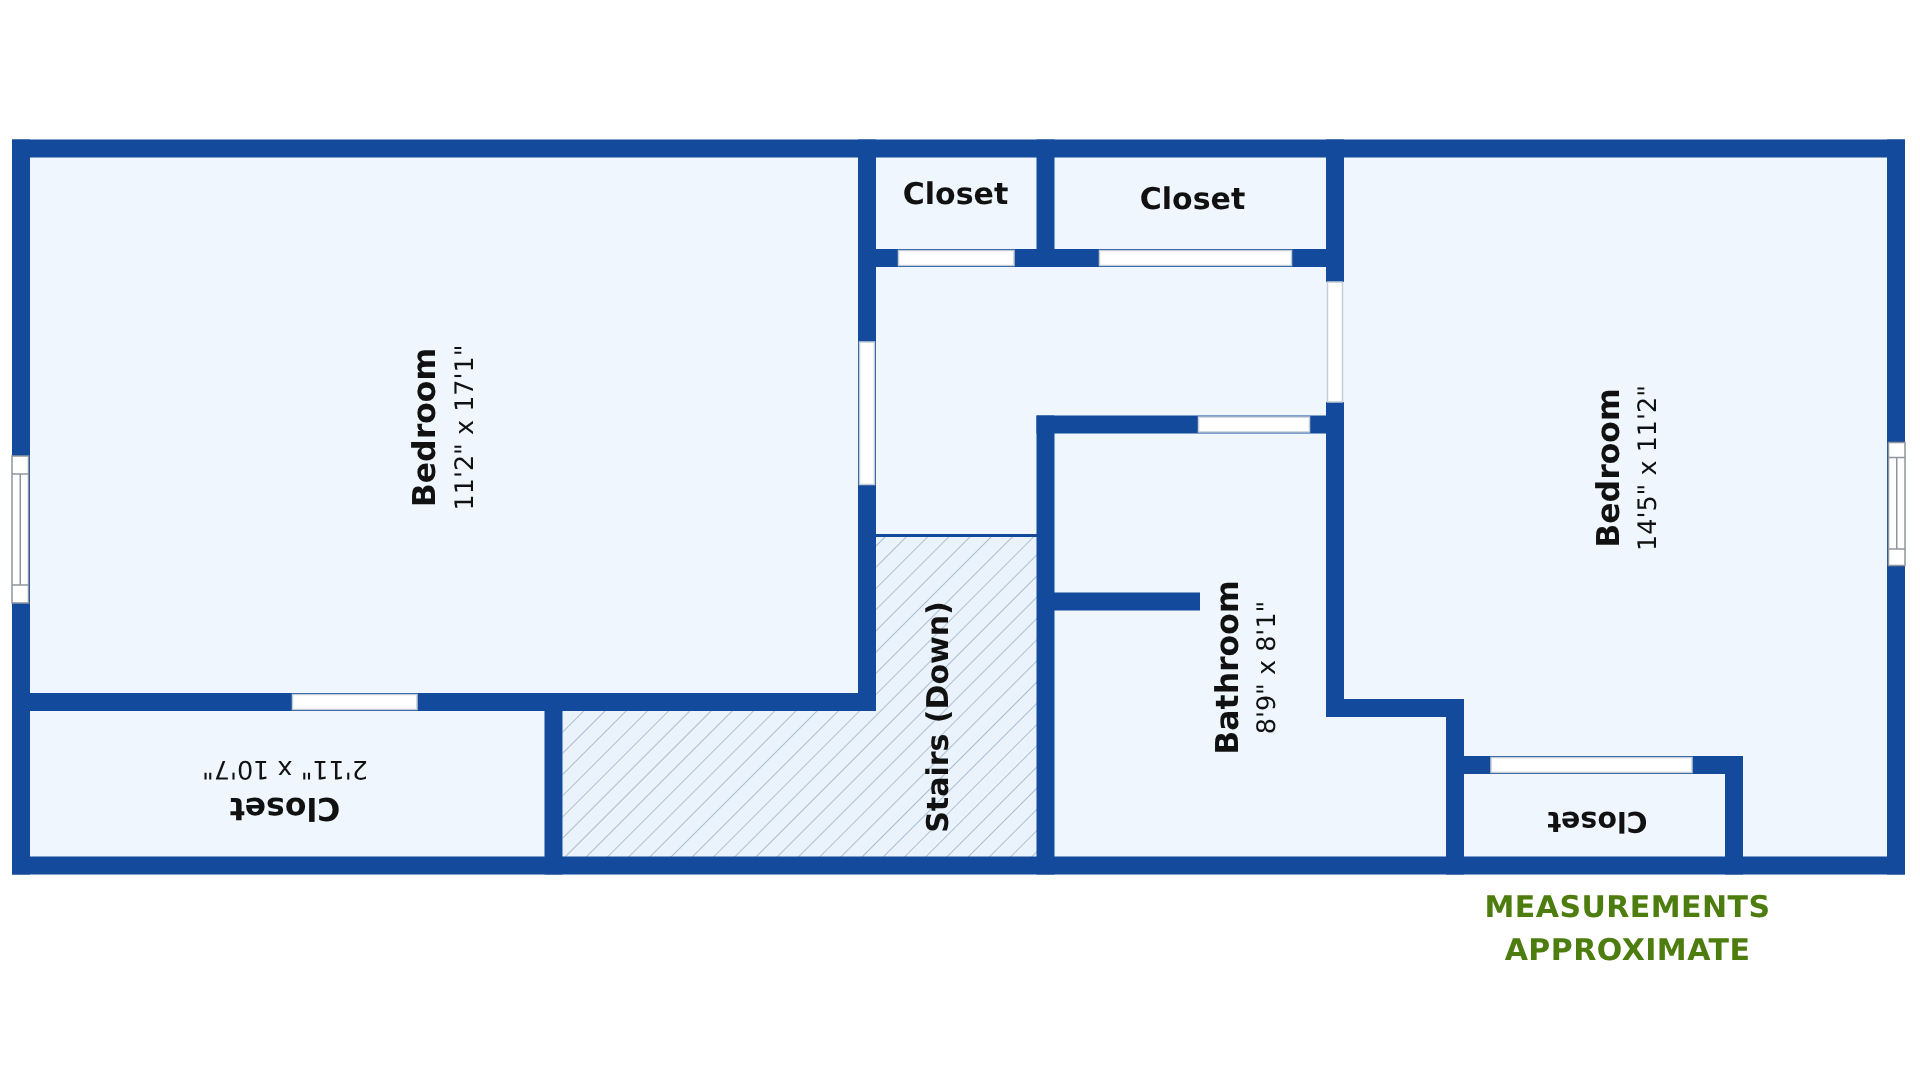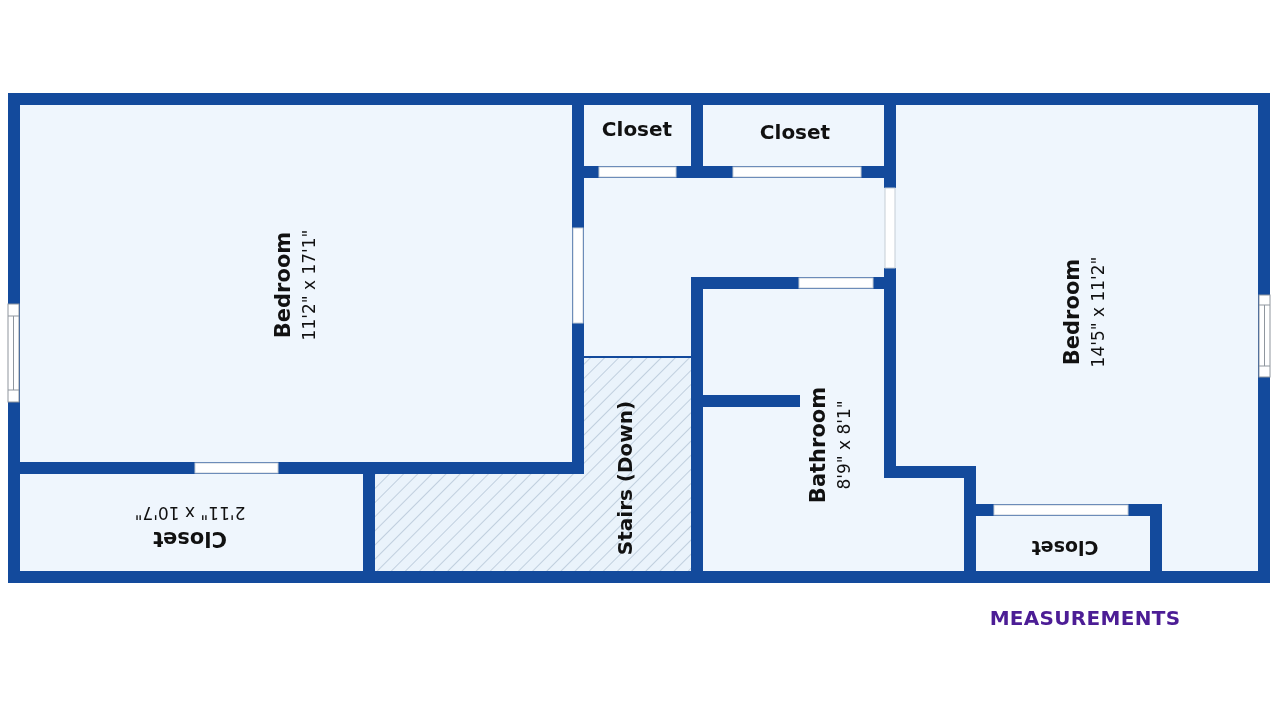--- a/index.html
+++ b/index.html
@@ -1,20 +1,20 @@
 <!DOCTYPE html>
 <html><head>
 <meta charset="utf-8">
 <style>
   html, body { margin: 0; padding: 0; background: #ffffff; }
   body { width: 1280px; height: 719px; overflow: hidden; position: relative; font-family: "DejaVu Sans", sans-serif; }
   #plan { position: absolute; left: 0; top: 0; }
   .lbl { font-family: "DejaVu Sans", sans-serif; font-weight: bold; fill: #111; }
   .dim { font-family: "DejaVu Sans", sans-serif; fill: #111; }
-  .note { position: absolute; left: 960px; top: 604px; width: 250px; text-align: center; font-family: "DejaVu Sans", sans-serif; font-weight: bold; font-size: 20px; line-height: 29px; color: #4c1d95; letter-spacing: 0.3px; }
+  .note { position: absolute; left: 960px; top: 590px; width: 250px; text-align: center; font-family: "DejaVu Sans", sans-serif; font-weight: bold; font-size: 20px; line-height: 29px; color: #4d7c0f; letter-spacing: 0.3px; }
 </style>
 </head>
 <body>
 
 <svg id="plan" width="1280" height="719" viewBox="0 0 1280 719" xmlns="http://www.w3.org/2000/svg">
   <defs>
     <pattern id="hatch" patternUnits="userSpaceOnUse" width="10" height="10" patternTransform="rotate(45)">
       <rect width="10" height="10" fill="#eaf3fb"></rect>
       <line x1="0" y1="0" x2="0" y2="10" stroke="#a9bccf" stroke-width="1.3"></line>
     </pattern>
@@ -105,13 +105,14 @@
       <text class="dim" text-anchor="middle" x="0" y="25" font-size="17">8'9" x 8'1"</text>
     </g>
     <g transform="translate(1065,541) rotate(180)">
       <text class="lbl" text-anchor="middle" x="0" y="0" font-size="19">Closet</text>
     </g>
   </g>
 </svg>
 
 <div class="note">
   <div>MEASUREMENTS</div>
+  <div>APPROXIMATE</div>
 </div>
 
 </body></html>

